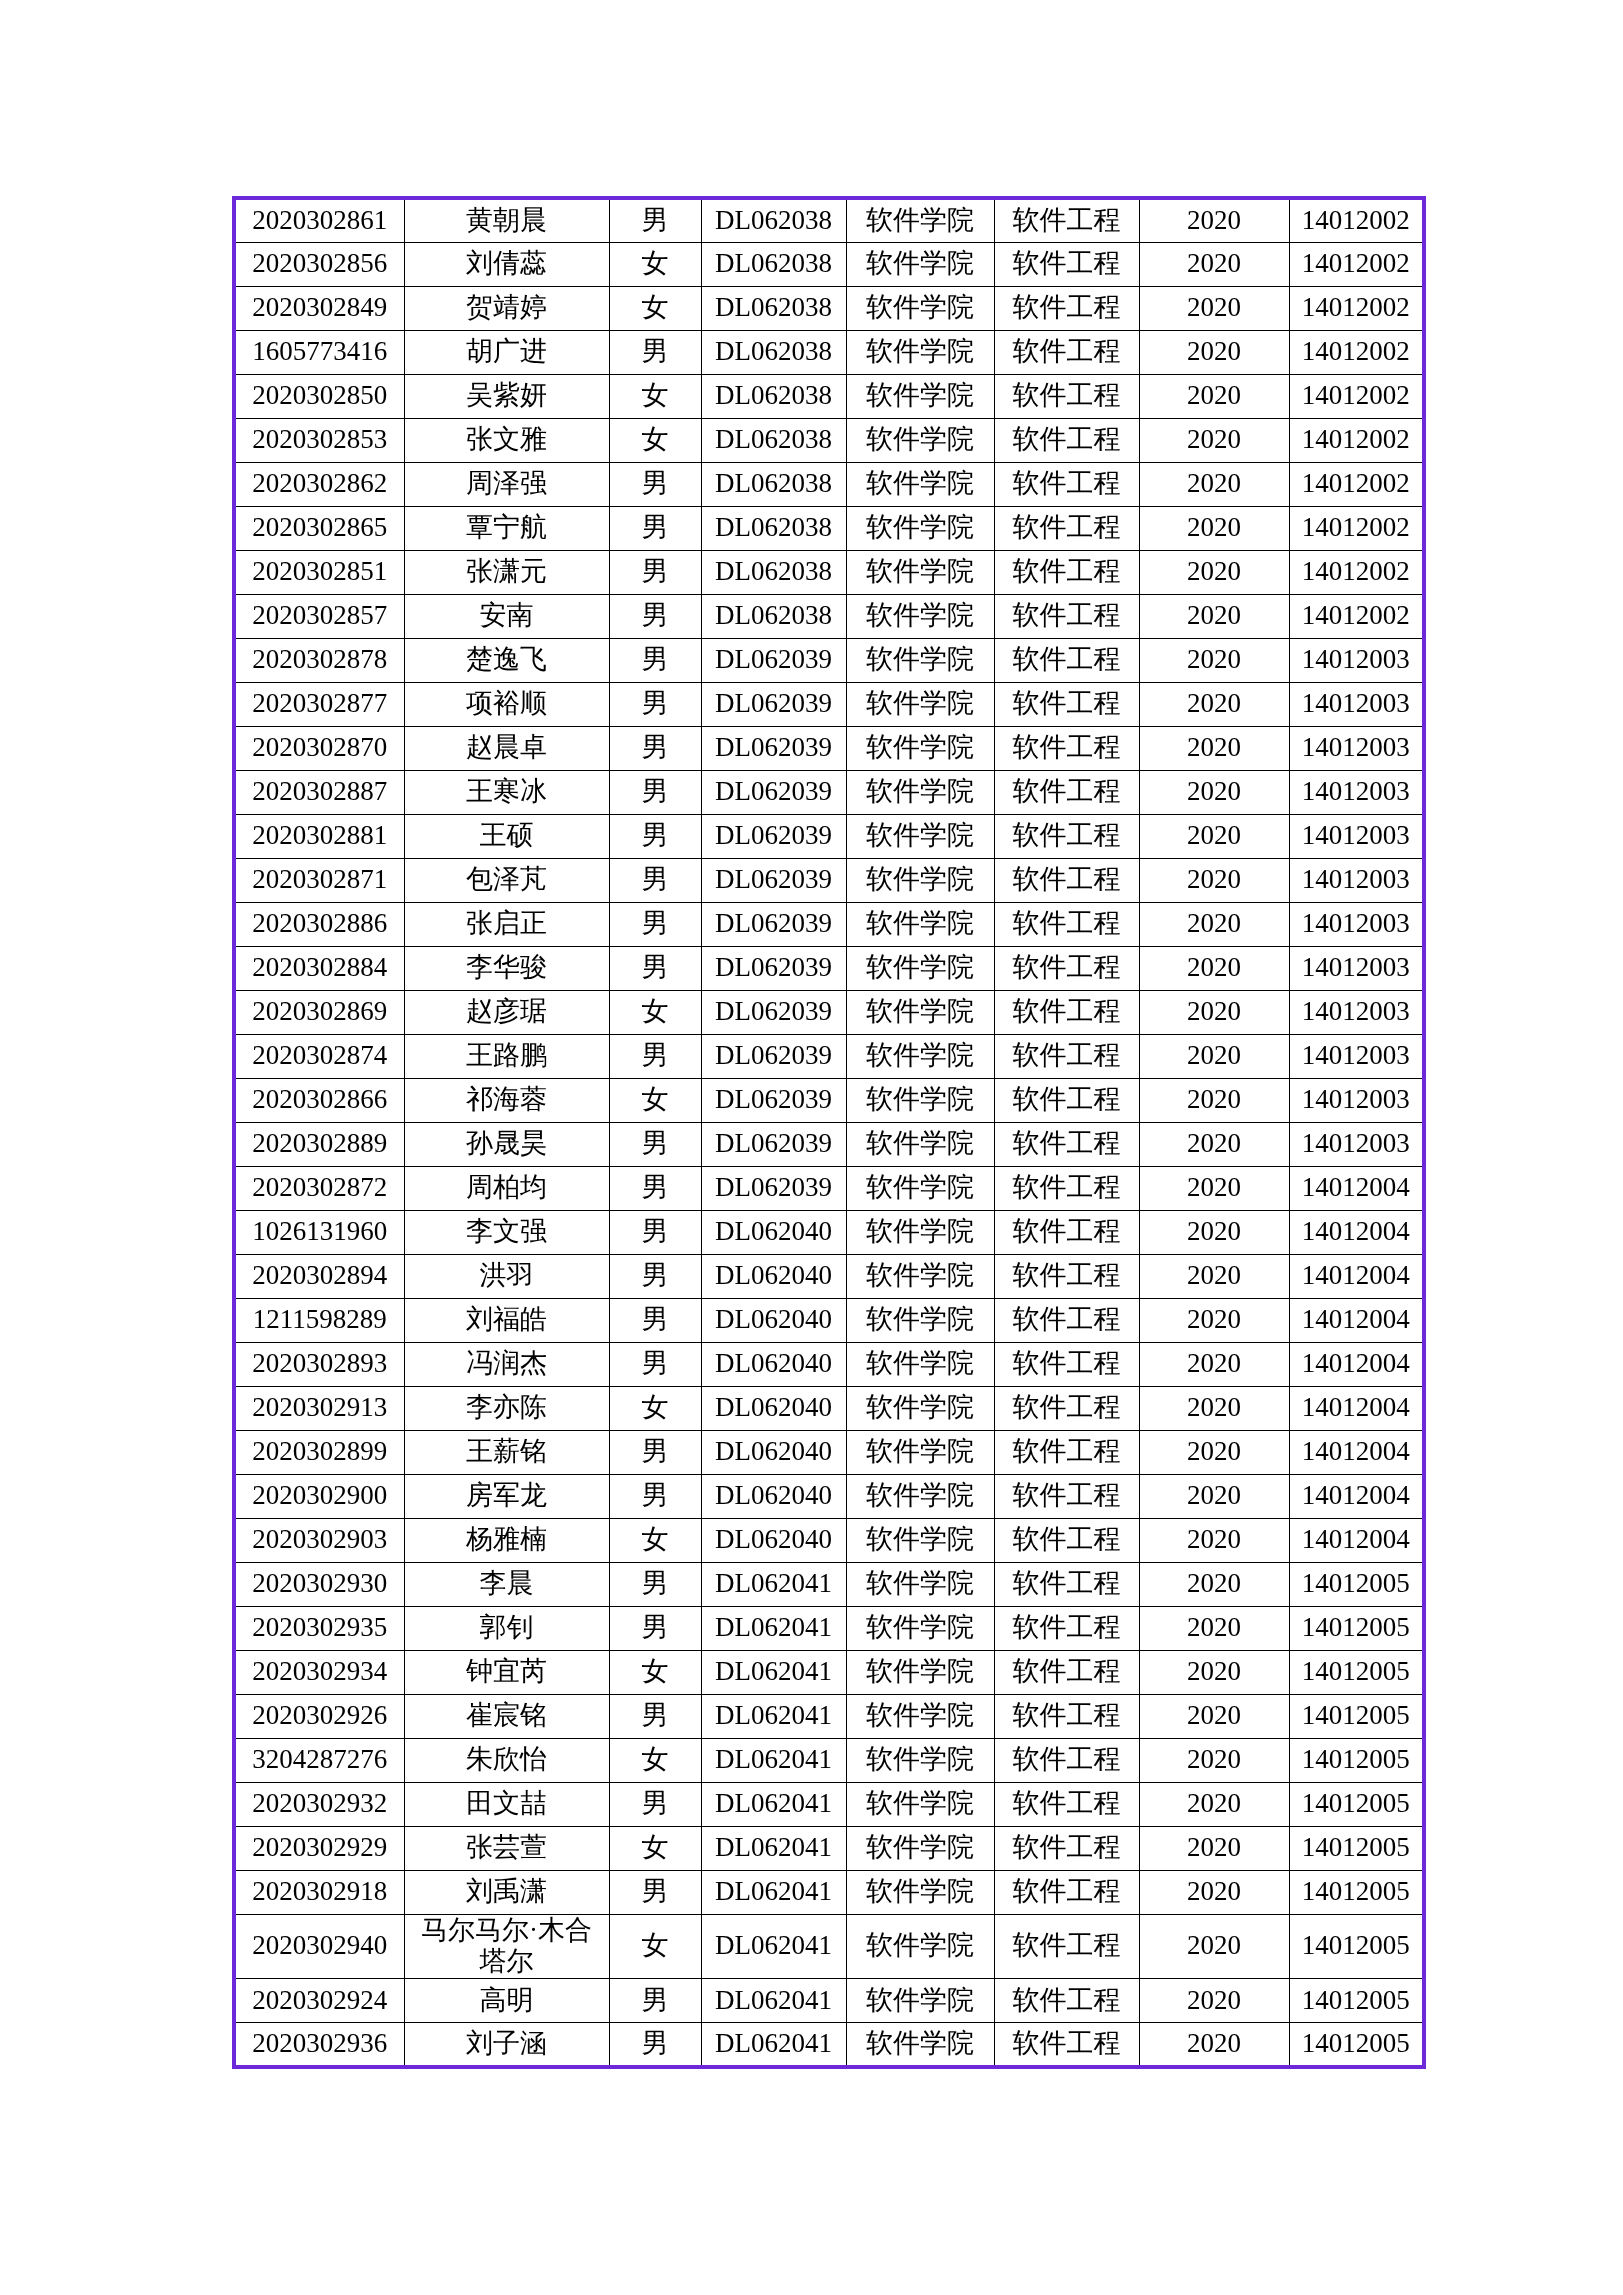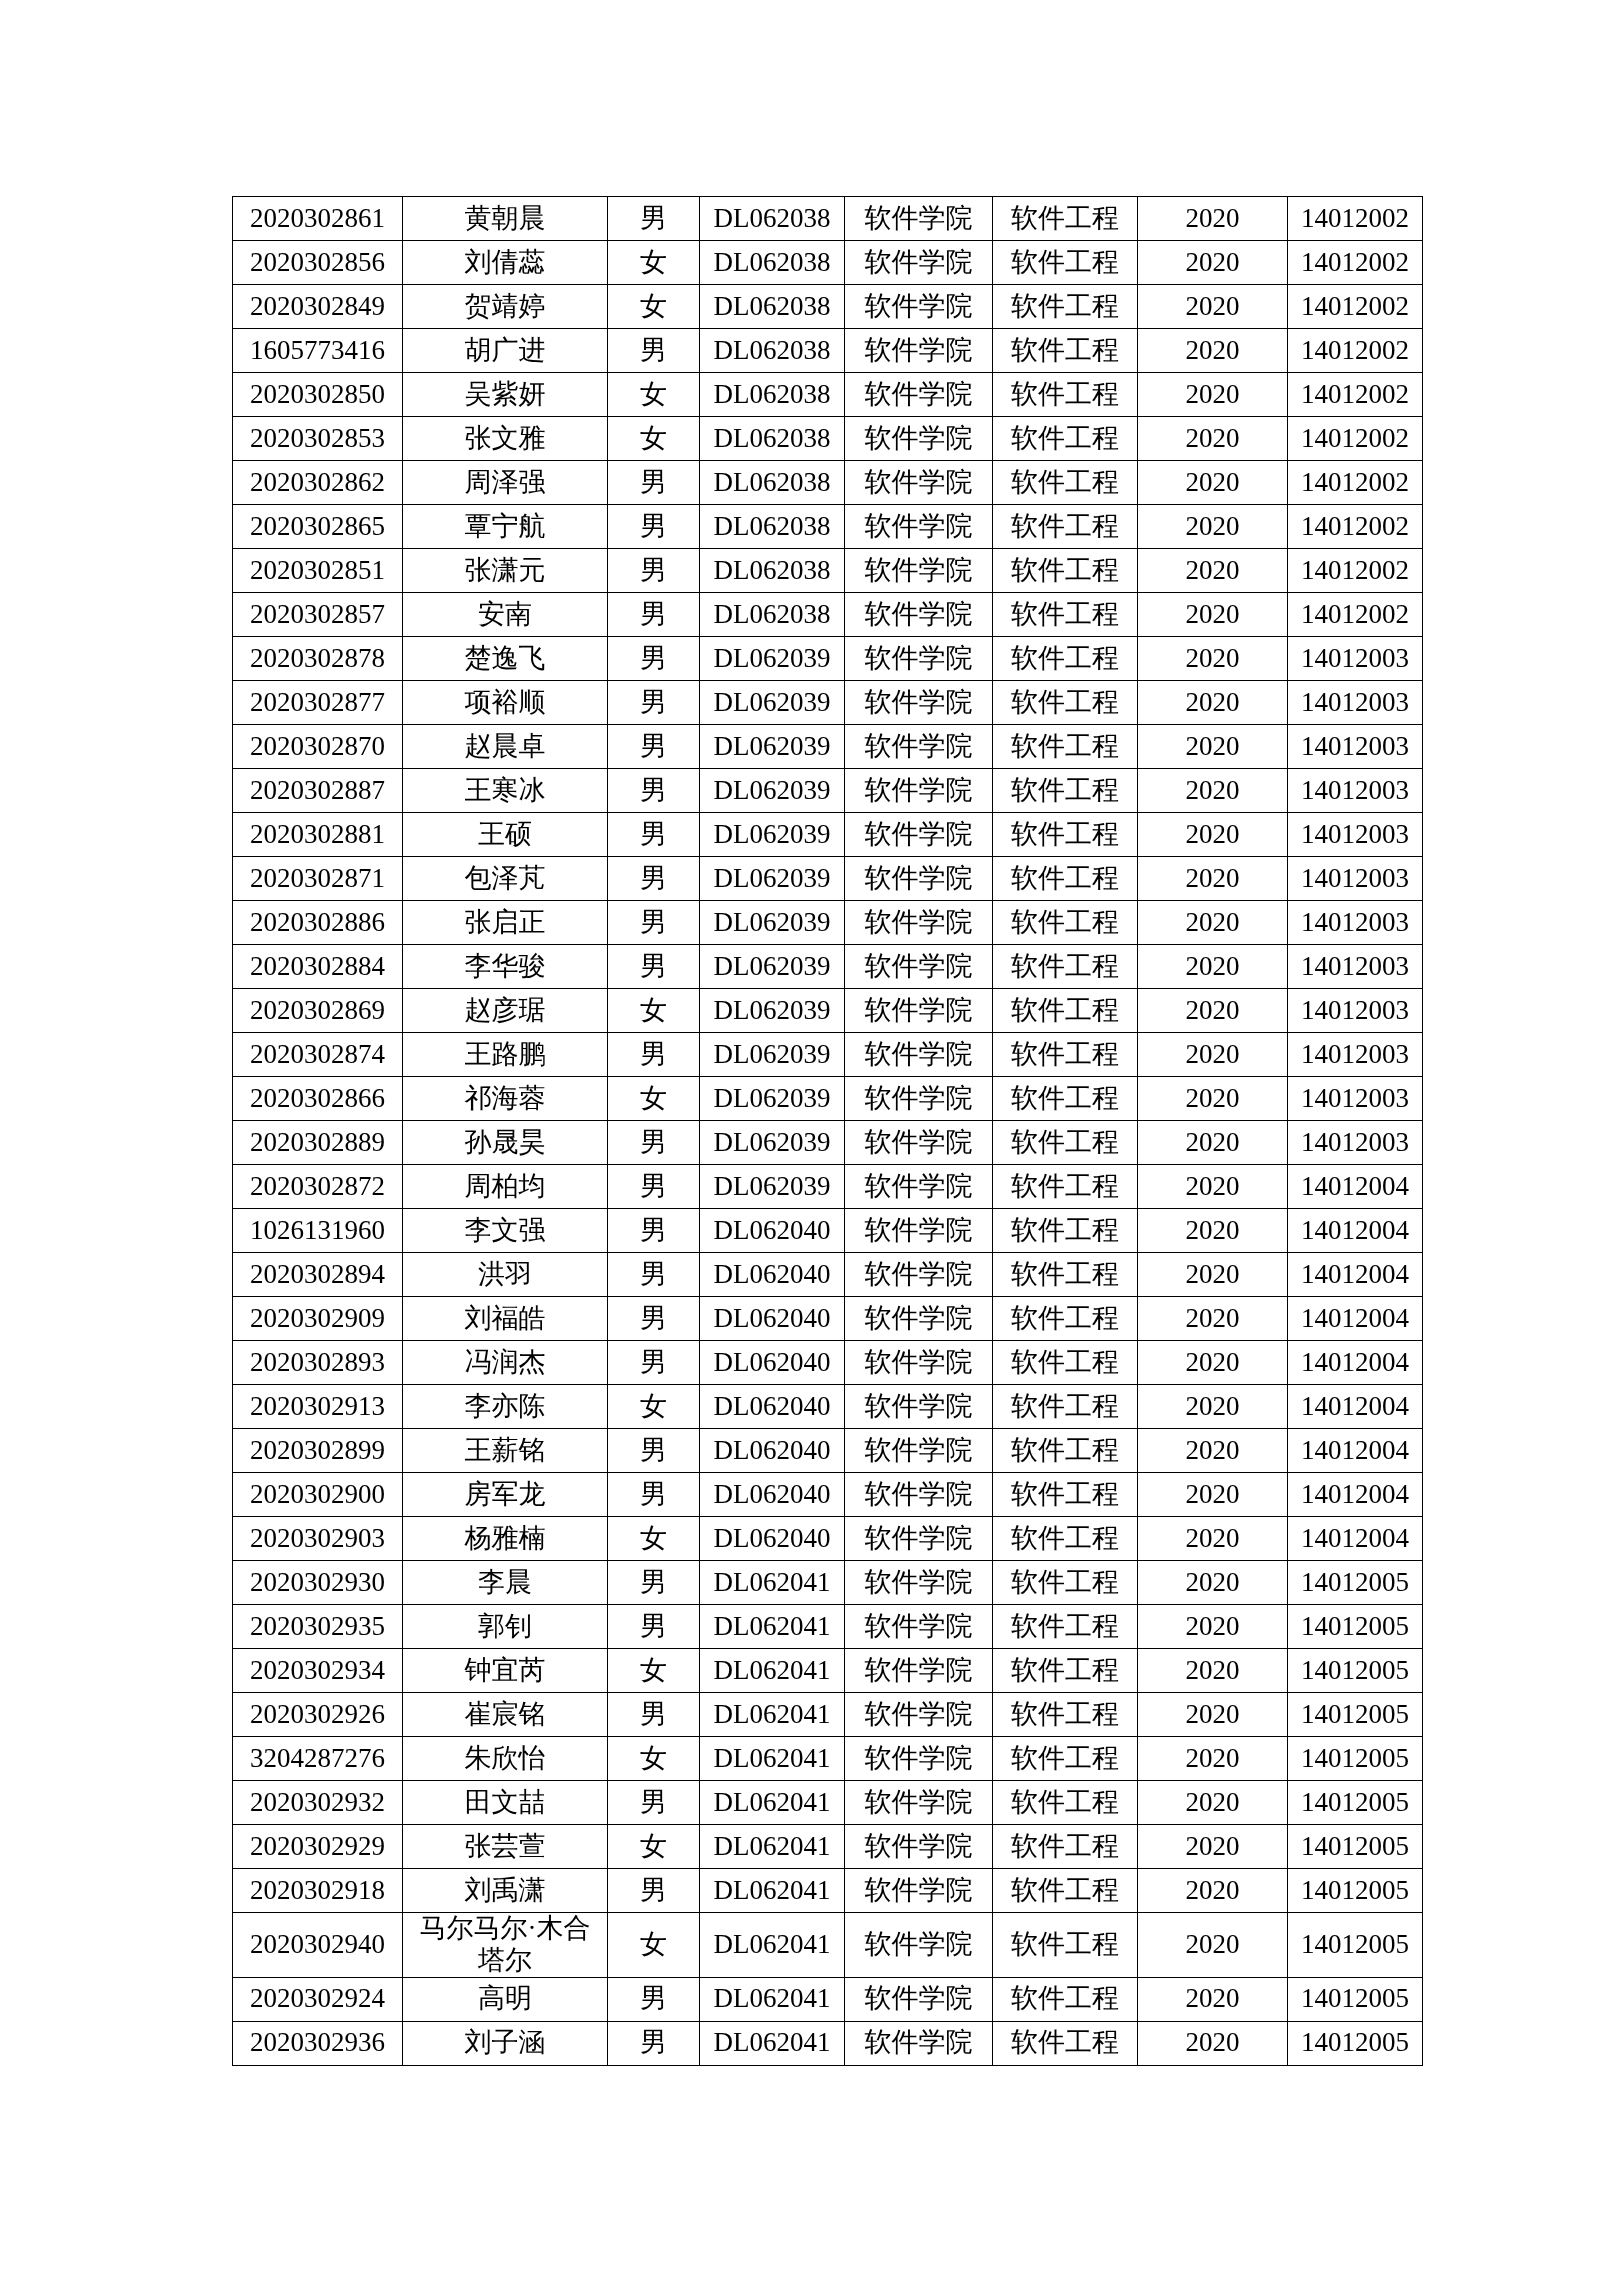--- a/index.html
+++ b/index.html
@@ -16,21 +16,21 @@
   }
   .table-wrap {
     position: absolute;
     left: 232px;
     top: 196px;
   }
   table.roster {
     border-collapse: collapse;
     table-layout: fixed;
     width: 1189px;
-    border: 1px solid #6d28d9;
+    border: 4px solid #6d28d9;
     padding-left: 16px;
   }
   table.roster td {
     border: 1.4px solid #000000;
     height: 44px;
     text-align: center;
     vertical-align: middle;
     font-size: 27px;
     line-height: 1.18;
     padding: 0 5.5px;
@@ -298,21 +298,21 @@
           <td>2020302894</td>
           <td>洪羽</td>
           <td>男</td>
           <td>DL062040</td>
           <td>软件学院</td>
           <td>软件工程</td>
           <td>2020</td>
           <td>14012004</td>
         </tr>
         <tr>
-          <td>2020302909</td>
+          <td>1211598289</td>
           <td>刘福皓</td>
           <td>男</td>
           <td>DL062040</td>
           <td>软件学院</td>
           <td>软件工程</td>
           <td>2020</td>
           <td>14012004</td>
         </tr>
         <tr>
           <td>2020302893</td>

